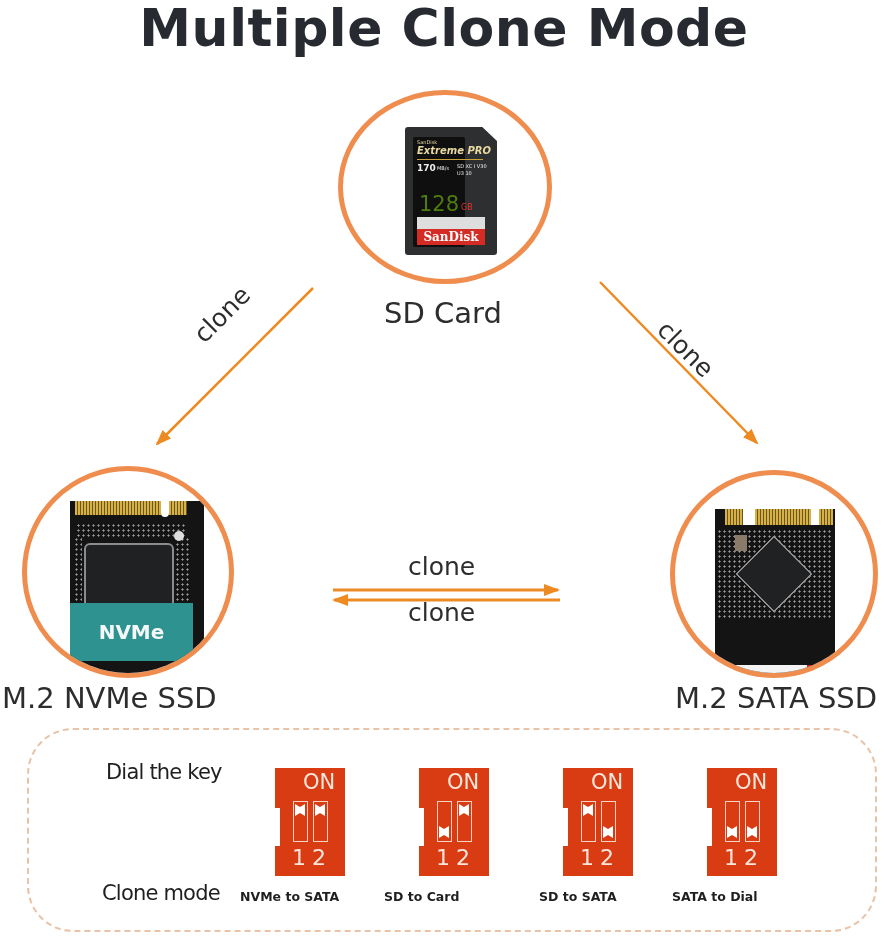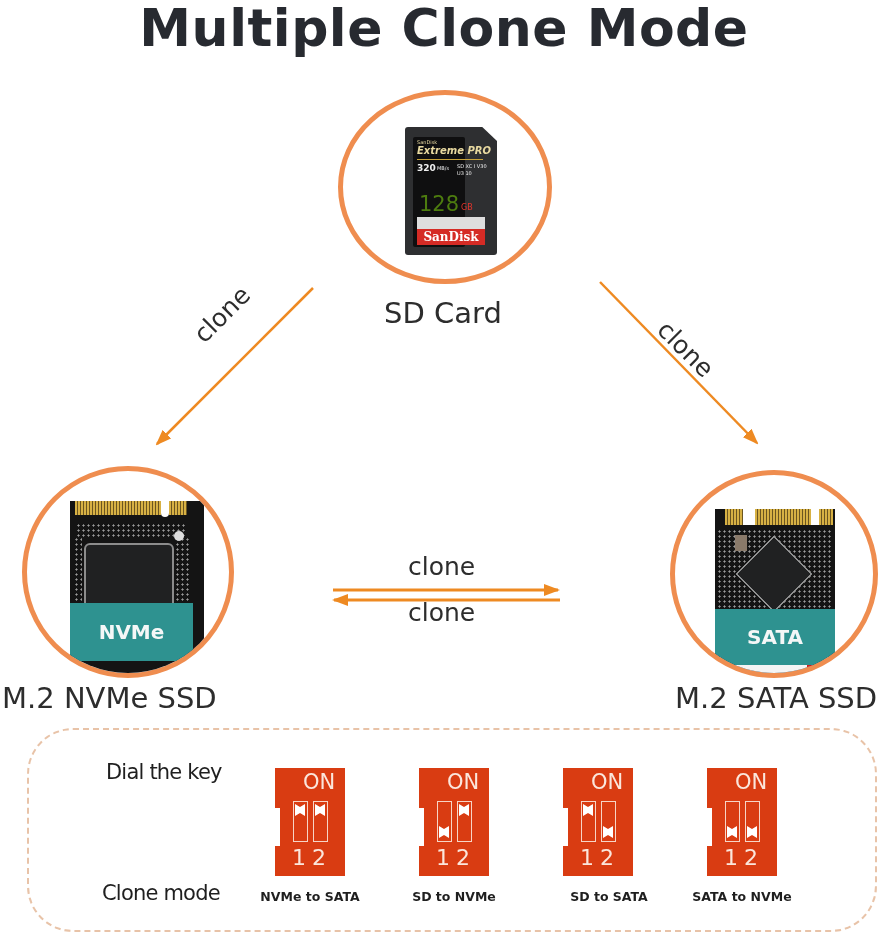--- a/index.html
+++ b/index.html
@@ -56,21 +56,21 @@
   .dip .notch { position: absolute; left: 0; top: 40px; width: 5px; height: 38px; background: #fff; }
   .dip .on { position: absolute; left: 0; top: 2px; width: 88px; text-align: center;
              color: #fbe6dc; font-size: 21px; font-family: "DejaVu Sans", sans-serif; }
   .dip .slot { position: absolute; top: 33px; width: 15px; height: 41px;
                border: 1.6px solid #f7d5c6; box-sizing: border-box; }
   .dip .knob { position: absolute; left: 1px; width: 10px; height: 12px; background: #fff;
                clip-path: polygon(0 0, 50% 25%, 100% 0, 100% 100%, 50% 75%, 0 100%); }
   .dip .num { position: absolute; top: 77px; color: #fbe6dc; font-size: 22px;
               font-family: "DejaVu Sans", sans-serif; }
   .mode-label { position: absolute; font-size: 12.5px; font-weight: bold; color: #1f1f1f;
-                text-align: center; width: 140px; font-family: "DejaVu Sans", sans-serif; white-space: nowrap; }
+                width: 140px; font-family: "DejaVu Sans", sans-serif; white-space: nowrap; }
 </style>
 </head>
 <body>
 
 <div id="title" class="abs">Multiple Clone Mode</div>
 
 <svg width="888" height="939">
   <defs>
     <marker id="ah" markerWidth="10" markerHeight="10" refX="8" refY="5" orient="auto" markerUnits="userSpaceOnUse">
       <path d="M0,0 L10,5 L0,10 Z" fill="#ee8a22"></path>
@@ -89,21 +89,21 @@
 <span class="clone-text" style="left:672px; top:315px; transform: rotate(45deg); transform-origin: left top;">clone</span>
 <span class="clone-text" style="left:408px; top:552px;">clone</span>
 <span class="clone-text" style="left:408px; top:598px;">clone</span>
 
 <div class="ring" style="left:338px; top:90px; width:214px; height:194px;">
   <div id="sd-card">
     <div id="sd-inner">
       <span class="sd-t" style="left:4px; top:2px; font-size:5px;">SanDisk</span>
       <span class="sd-t" style="left:4px; top:8px; font-size:10px; font-style:italic; font-weight:bold;">Extreme PRO</span>
       <div style="position:absolute; left:4px; top:22px; width:66px; height:1px; background:#c9a33a;"></div>
-      <span class="sd-w" style="left:4px; top:26px; font-size:9px; font-weight:bold;">320</span>
+      <span class="sd-w" style="left:4px; top:26px; font-size:9px; font-weight:bold;">170</span>
       <span class="sd-w" style="left:24px; top:28px; font-size:5px;">MB/s</span>
       <span class="sd-w" style="left:44px; top:26px; font-size:5px; width:30px; white-space:normal; line-height:7px;">SD XC I  V30  U3  10</span>
       <span id="sd-cap">128</span>
       <span class="sd-w" style="left:48px; top:66px; font-size:8px; color:#e2332b;">GB</span>
       <div id="sd-white"></div>
       <div id="sd-brand">SanDisk</div>
     </div>
   </div>
 </div>
 <span class="node-label" style="left:384px; top:296px;">SD Card</span>
@@ -126,21 +126,20 @@
 <div class="ring" style="left:670px; top:470px; width:208px; height:208px;">
   <div class="board" style="left:40px; top:34px; width:120px; height:170px;">
     <div class="gold" style="left:10px; top:0; width:18px; height:16px;"></div>
     <div class="gold" style="left:40px; top:0; width:56px; height:16px;"></div>
     <div class="gold" style="left:104px; top:0; width:14px; height:16px;"></div>
     <div style="position:absolute; left:28px; top:0; width:12px; height:16px; background:#fff;"></div>
     <div style="position:absolute; left:96px; top:0; width:8px; height:16px; background:#fff;"></div>
     <div class="dots" style="left:2px; top:20px; width:116px; height:90px;"></div>
     <div class="chip" style="left:32px; top:38px; width:52px; height:52px; transform: rotate(45deg); border:1px solid #bbb;"></div>
     <div style="position:absolute; left:20px; top:26px; width:12px; height:16px; background:#8a7a6a;"></div>
-    <div class="band" style="left:0; top:100px; width:120px; height:56px; line-height:56px; font-size:20px;">SATA</div>
     <div style="position:absolute; left:0; top:156px; width:120px; height:14px; background:#f4f4f4;"></div>
     <div style="position:absolute; left:92px; top:156px; width:28px; height:14px; background:#c9201c;"></div>
   </div>
 </div>
 <span class="node-label" style="left:675px; top:681px;">M.2 SATA SSD</span>
 
 <div id="dial-box"></div>
 <span class="row-label" style="left:106px; top:760px;">Dial the key</span>
 <span class="row-label" style="left:102px; top:881px;text-align:center;">Clone mode</span>
 
@@ -163,21 +162,21 @@
       <span class="on">ON</span>
       <div class="slot" style="left: 18px;">
         <div class="knob" style="top: 24px;"></div>
       </div>
       <span class="num" style="left: 17px;">1</span>
       <div class="slot" style="left: 38px;">
         <div class="knob" style="top: 2px;"></div>
       </div>
       <span class="num" style="left: 37px;">2</span>
     </div>
-    <span class="mode-label" style="left: 384px; top: 889px;">SD to NVMe</span>
+    <span class="mode-label" style="left: 384px; top: 889px;">SD to Card</span>
     <div class="dip" style="left: 563px; top: 768px;">
       <div class="notch"></div>
       <span class="on">ON</span>
       <div class="slot" style="left: 18px;">
         <div class="knob" style="top: 2px;"></div>
       </div>
       <span class="num" style="left: 17px;">1</span>
       <div class="slot" style="left: 38px;">
         <div class="knob" style="top: 24px;"></div>
       </div>
@@ -189,14 +188,14 @@
       <span class="on">ON</span>
       <div class="slot" style="left: 18px;">
         <div class="knob" style="top: 24px;"></div>
       </div>
       <span class="num" style="left: 17px;">1</span>
       <div class="slot" style="left: 38px;">
         <div class="knob" style="top: 24px;"></div>
       </div>
       <span class="num" style="left: 37px;">2</span>
     </div>
-    <span class="mode-label" style="left: 672px; top: 889px;">SATA to NVMe</span>
+    <span class="mode-label" style="left: 672px; top: 889px;">SATA to Dial</span>
   </div>
 
 </body></html>

